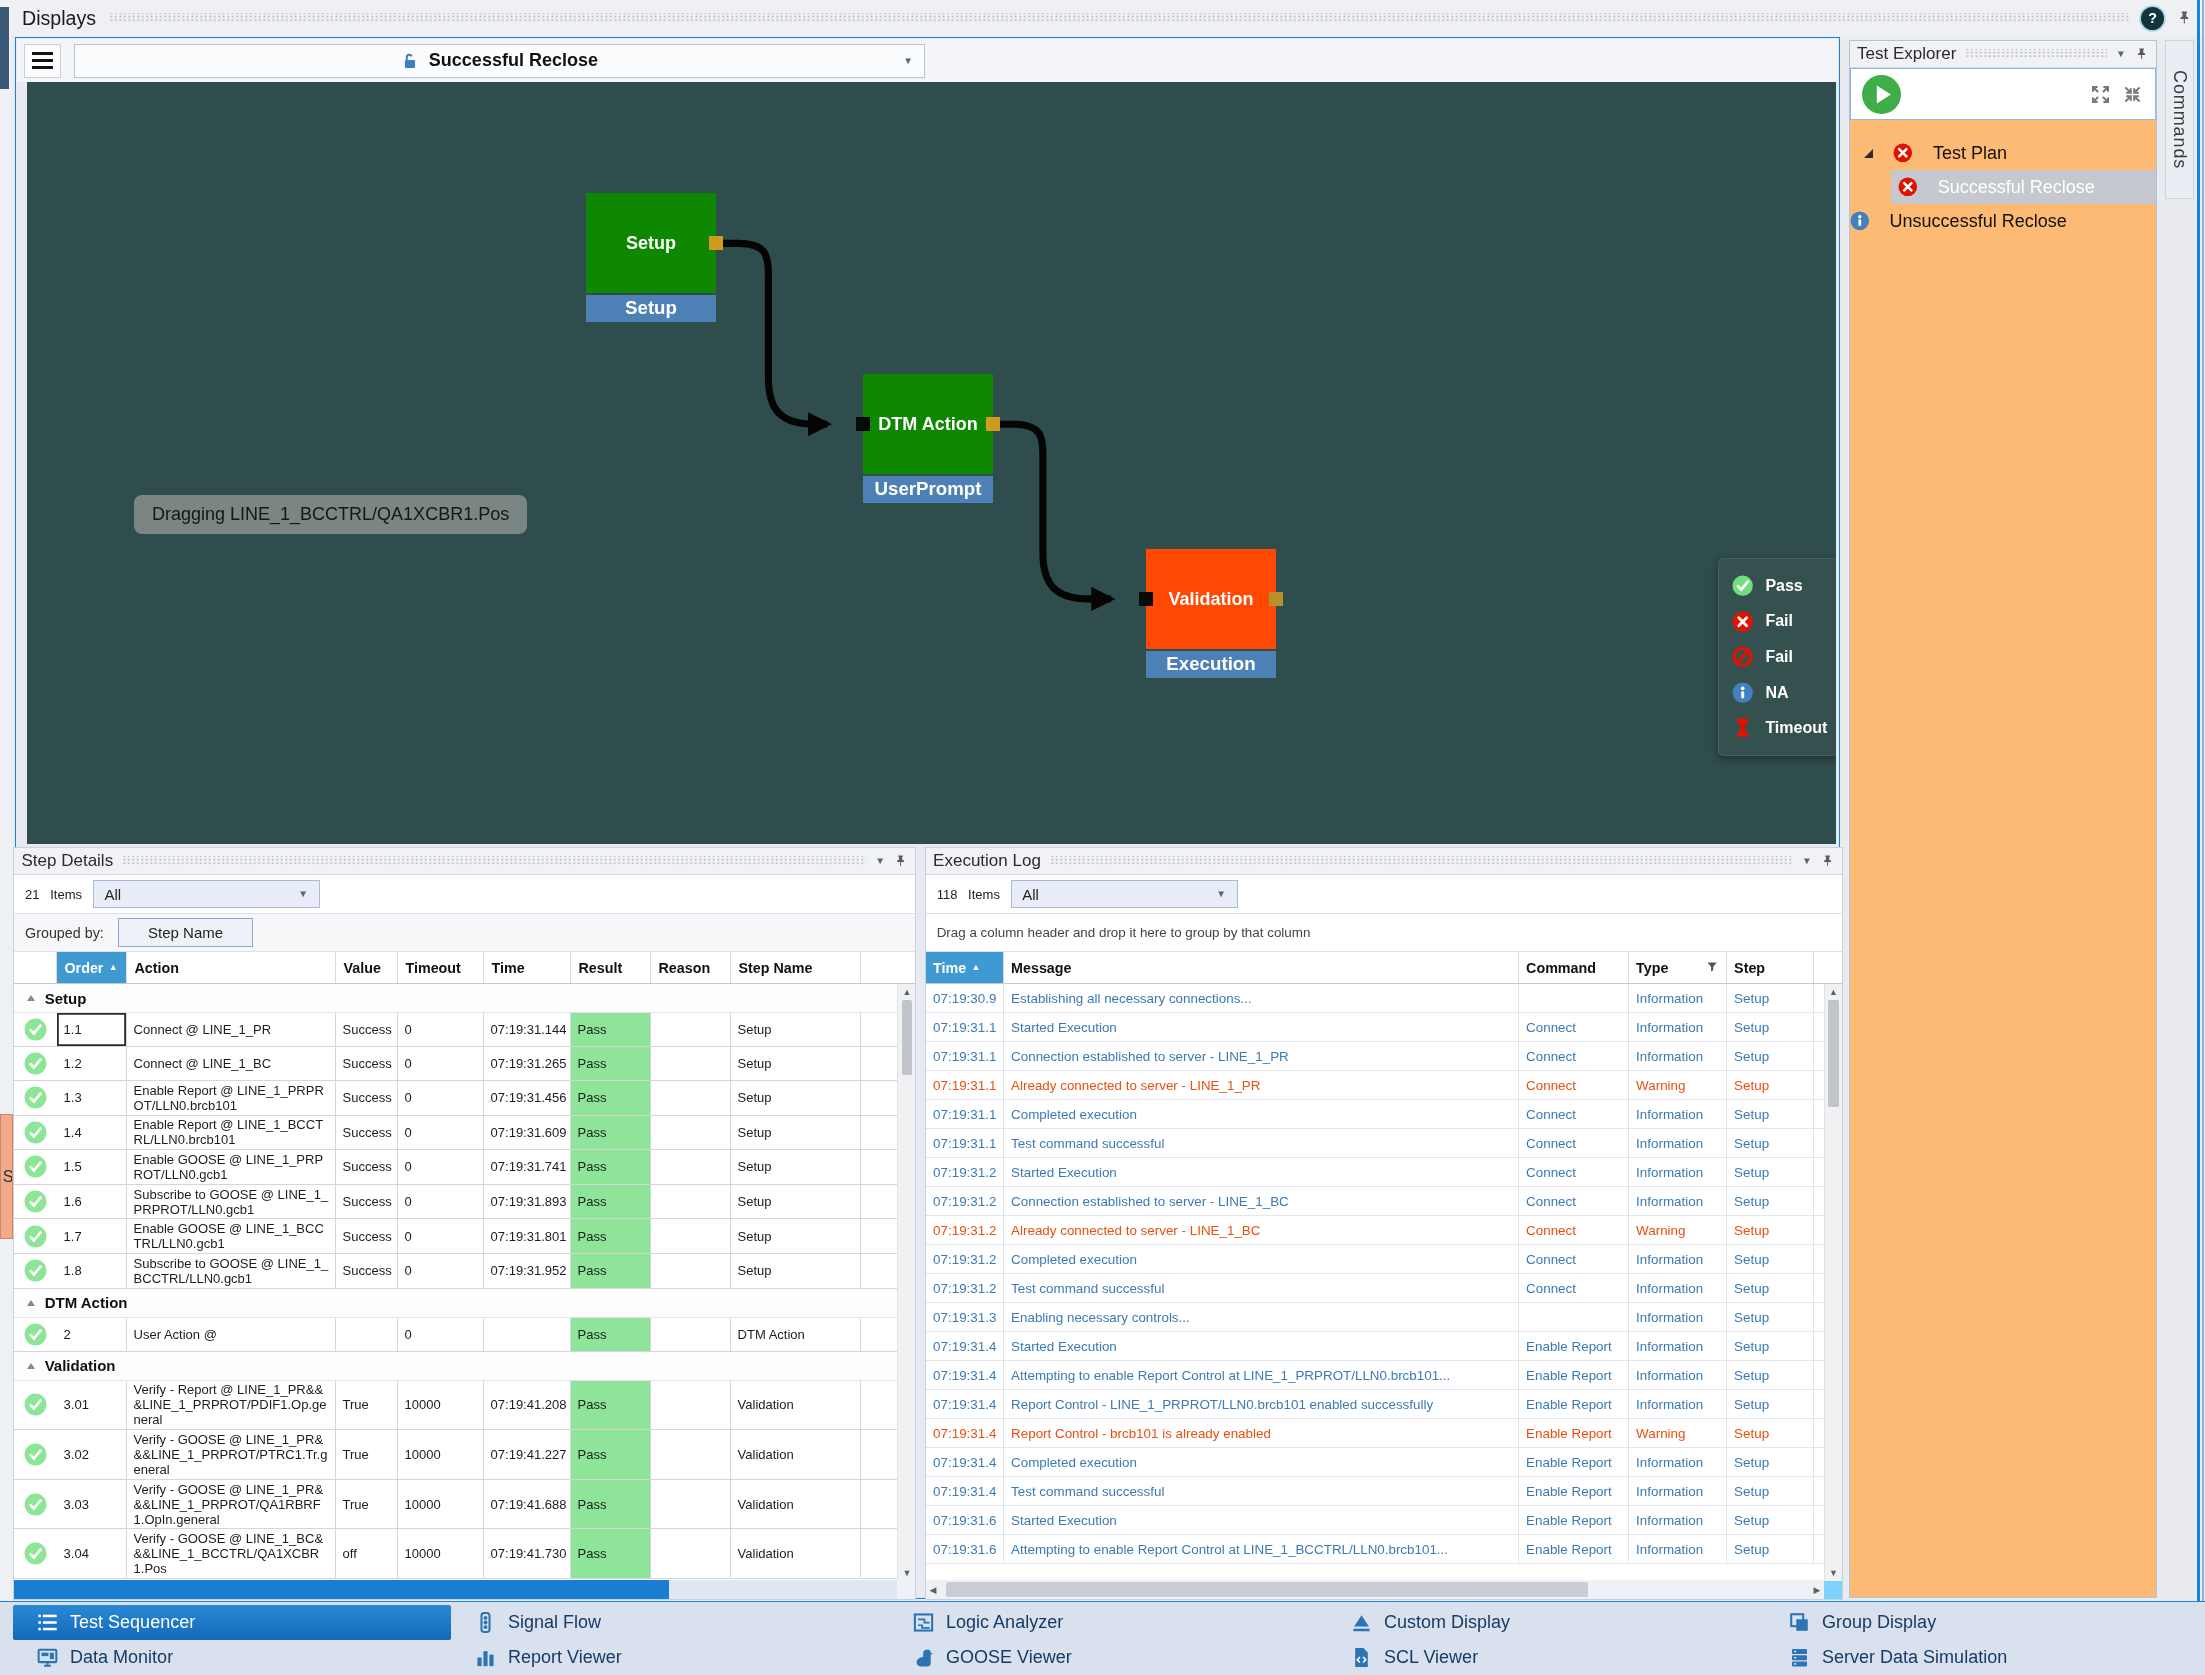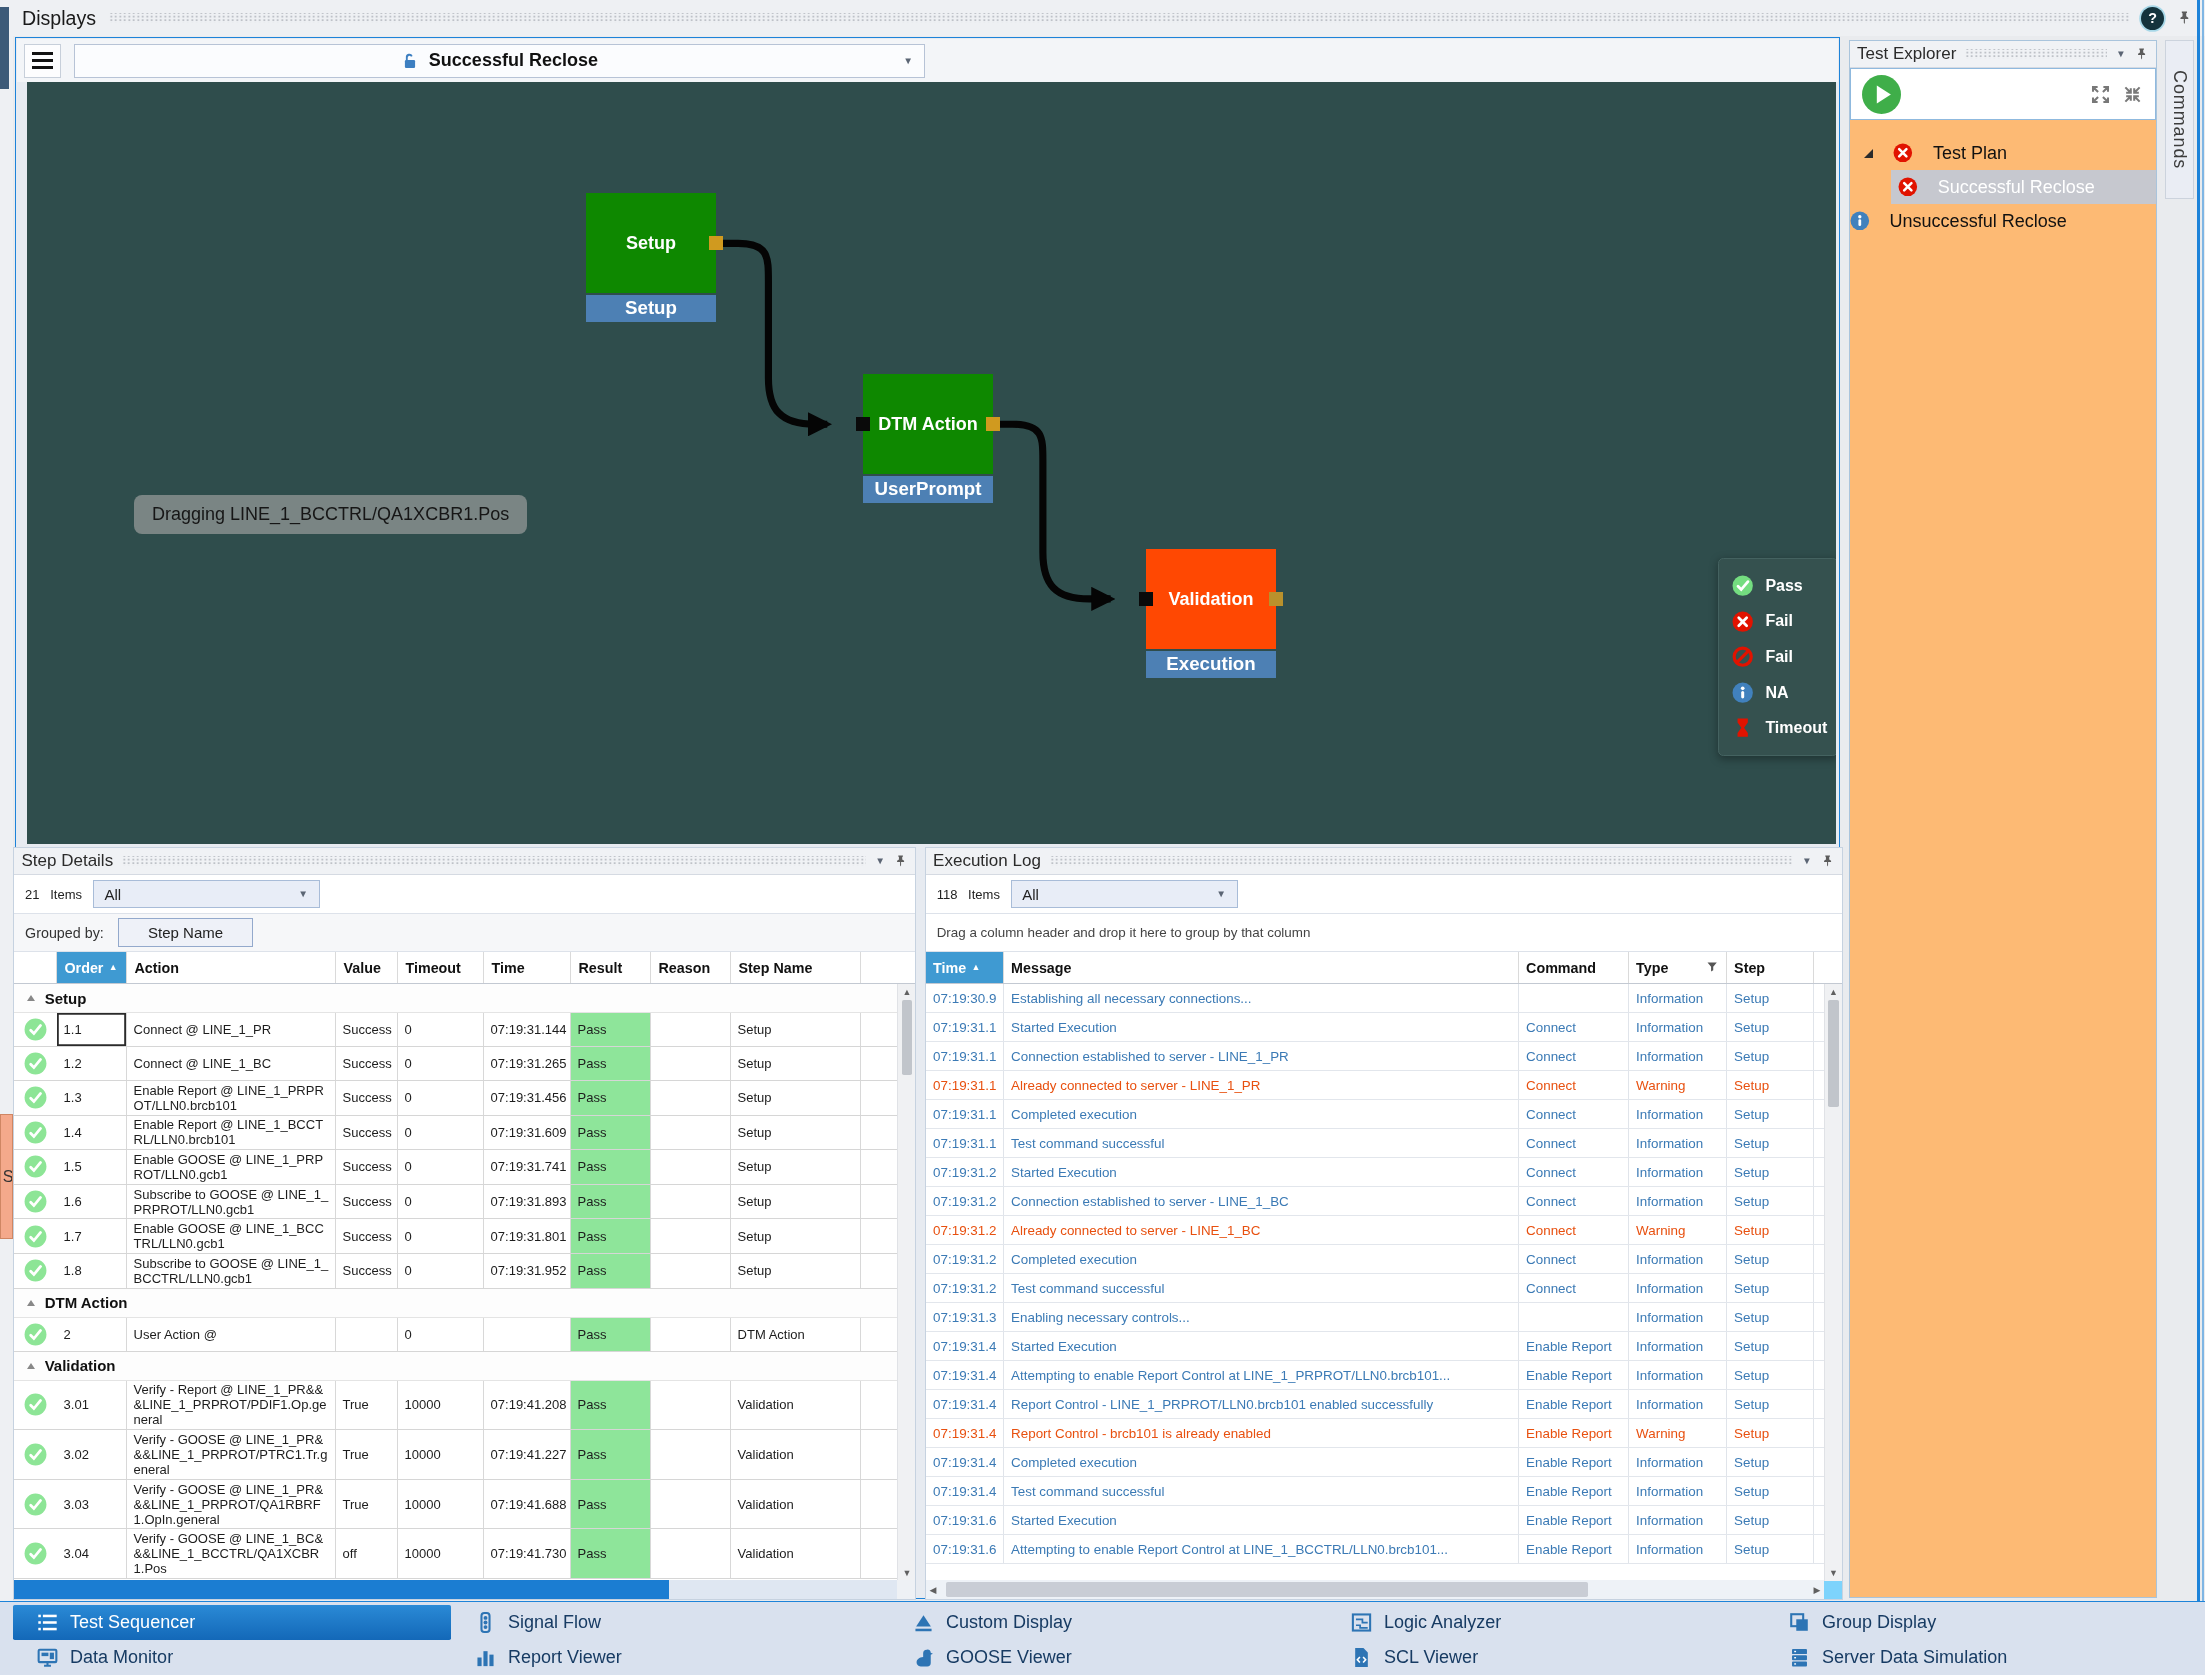--- a/index.html
+++ b/index.html
@@ -931,34 +931,34 @@
             <circle cx="10" cy="6" r="1.7" fill="#2d74b4"></circle>
             <circle cx="10" cy="10" r="1.7" fill="#2d74b4"></circle>
             <circle cx="10" cy="14" r="1.7" fill="#2d74b4"></circle>
           </svg>
         </span>
         <span>Signal Flow</span>
       </div>
       <div class="tb-cell">
         <span class="i26">
           <svg width="100%" height="100%" viewBox="0 0 20 20">
+            <rect x="2.5" y="3" width="15" height="14" fill="none" stroke="#2d74b4" stroke-width="1.8"></rect>
+            <path d="M5.2 7.2h5.6v3h4.6M5.2 12.4h3.6v2.2h6.6" stroke="#2d74b4" stroke-width="1.5" fill="none"></path>
+          </svg>
+        </span>
+        <span>Logic Analyzer</span>
+      </div>
+      <div class="tb-cell">
+        <span class="i26">
+          <svg width="100%" height="100%" viewBox="0 0 20 20">
             <path d="M3.6 13.4L10 3.6l6.4 9.8z" fill="#2d74b4"></path>
             <rect x="3" y="15.4" width="14" height="2.2" fill="#2d74b4"></rect>
           </svg>
         </span>
         <span>Custom Display</span>
-      </div>
-      <div class="tb-cell">
-        <span class="i26">
-          <svg width="100%" height="100%" viewBox="0 0 20 20">
-            <rect x="2.5" y="3" width="15" height="14" fill="none" stroke="#2d74b4" stroke-width="1.8"></rect>
-            <path d="M5.2 7.2h5.6v3h4.6M5.2 12.4h3.6v2.2h6.6" stroke="#2d74b4" stroke-width="1.5" fill="none"></path>
-          </svg>
-        </span>
-        <span>Logic Analyzer</span>
       </div>
       <div class="tb-cell">
         <span class="i26">
           <svg width="100%" height="100%" viewBox="0 0 20 20">
             <rect x="2.8" y="2.8" width="10.4" height="10.4" fill="none" stroke="#2d74b4" stroke-width="1.8"></rect>
             <rect x="7.2" y="7.2" width="10" height="10" fill="#2d74b4"></rect>
           </svg>
         </span>
         <span>Group Display</span>
       </div>

